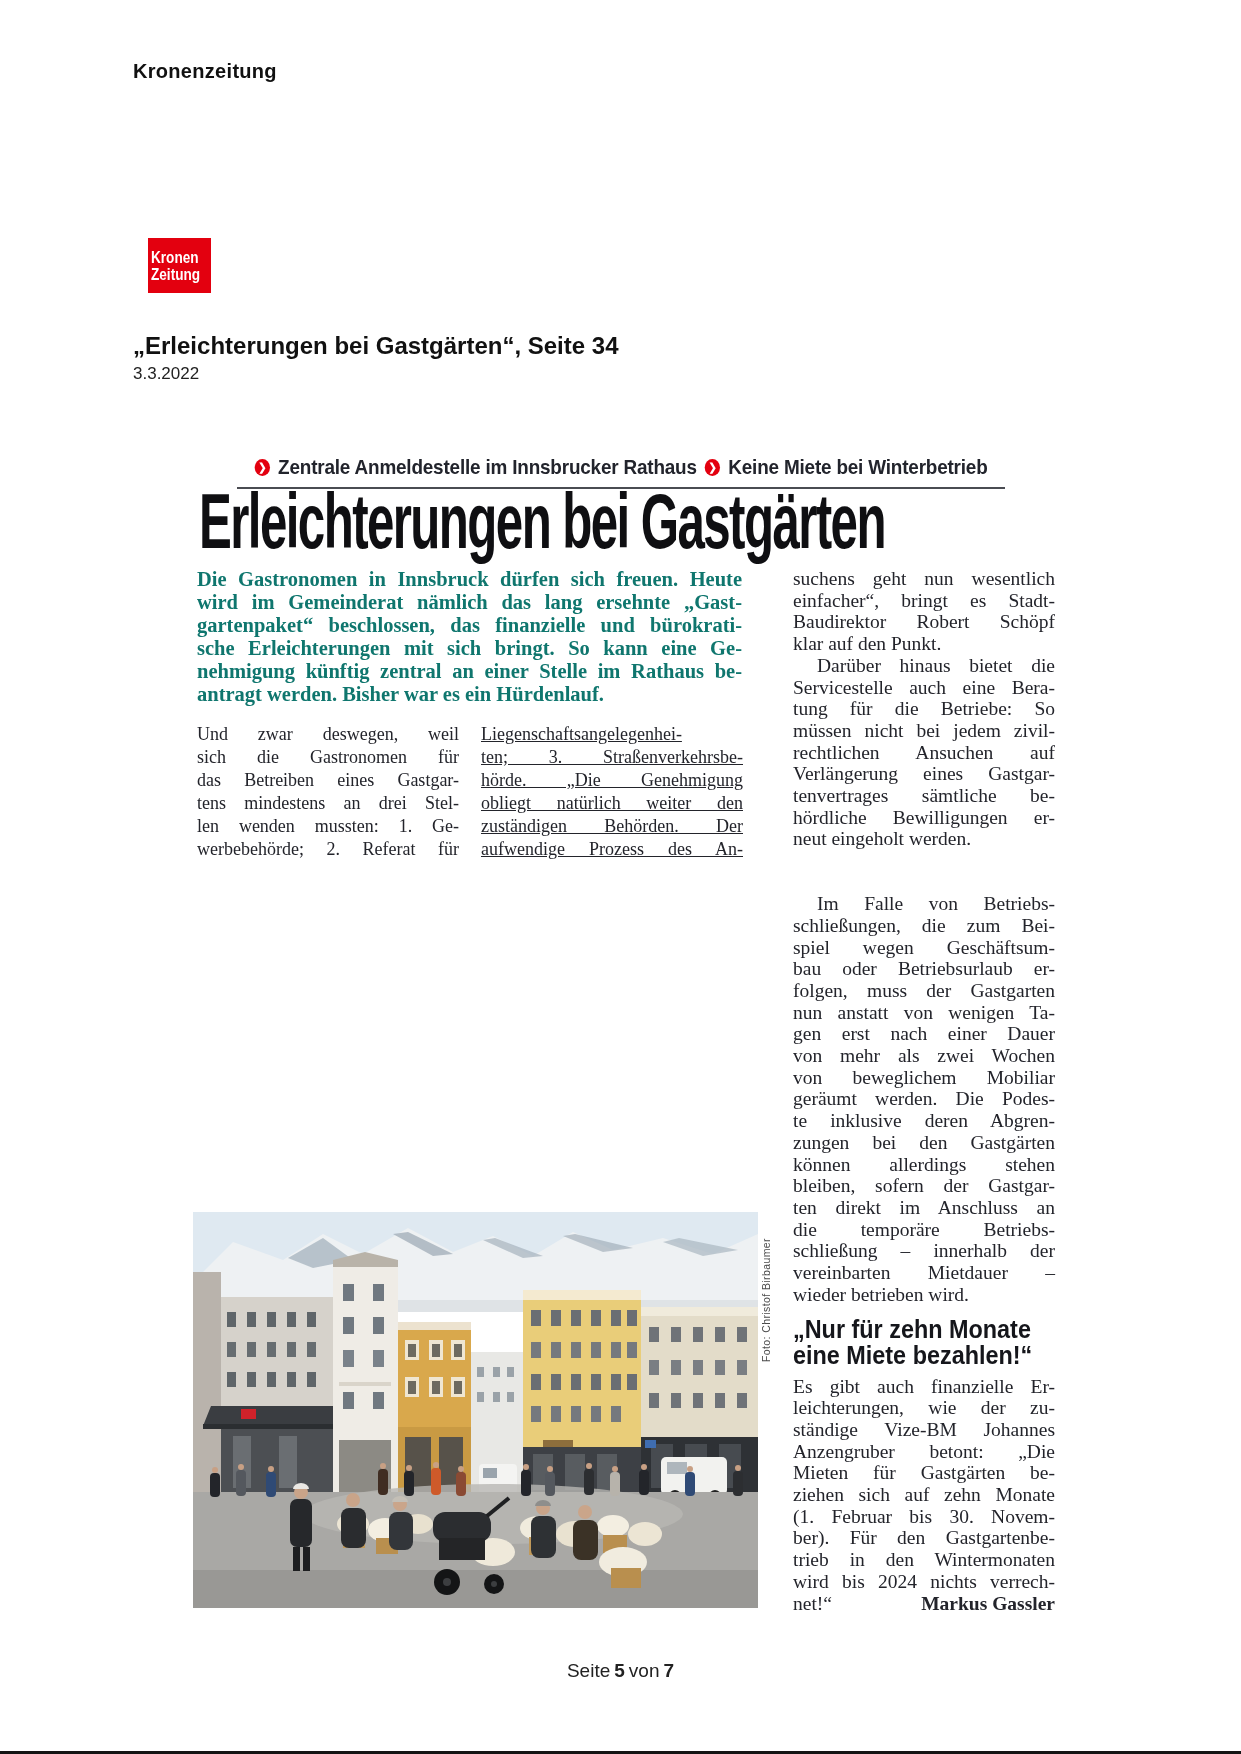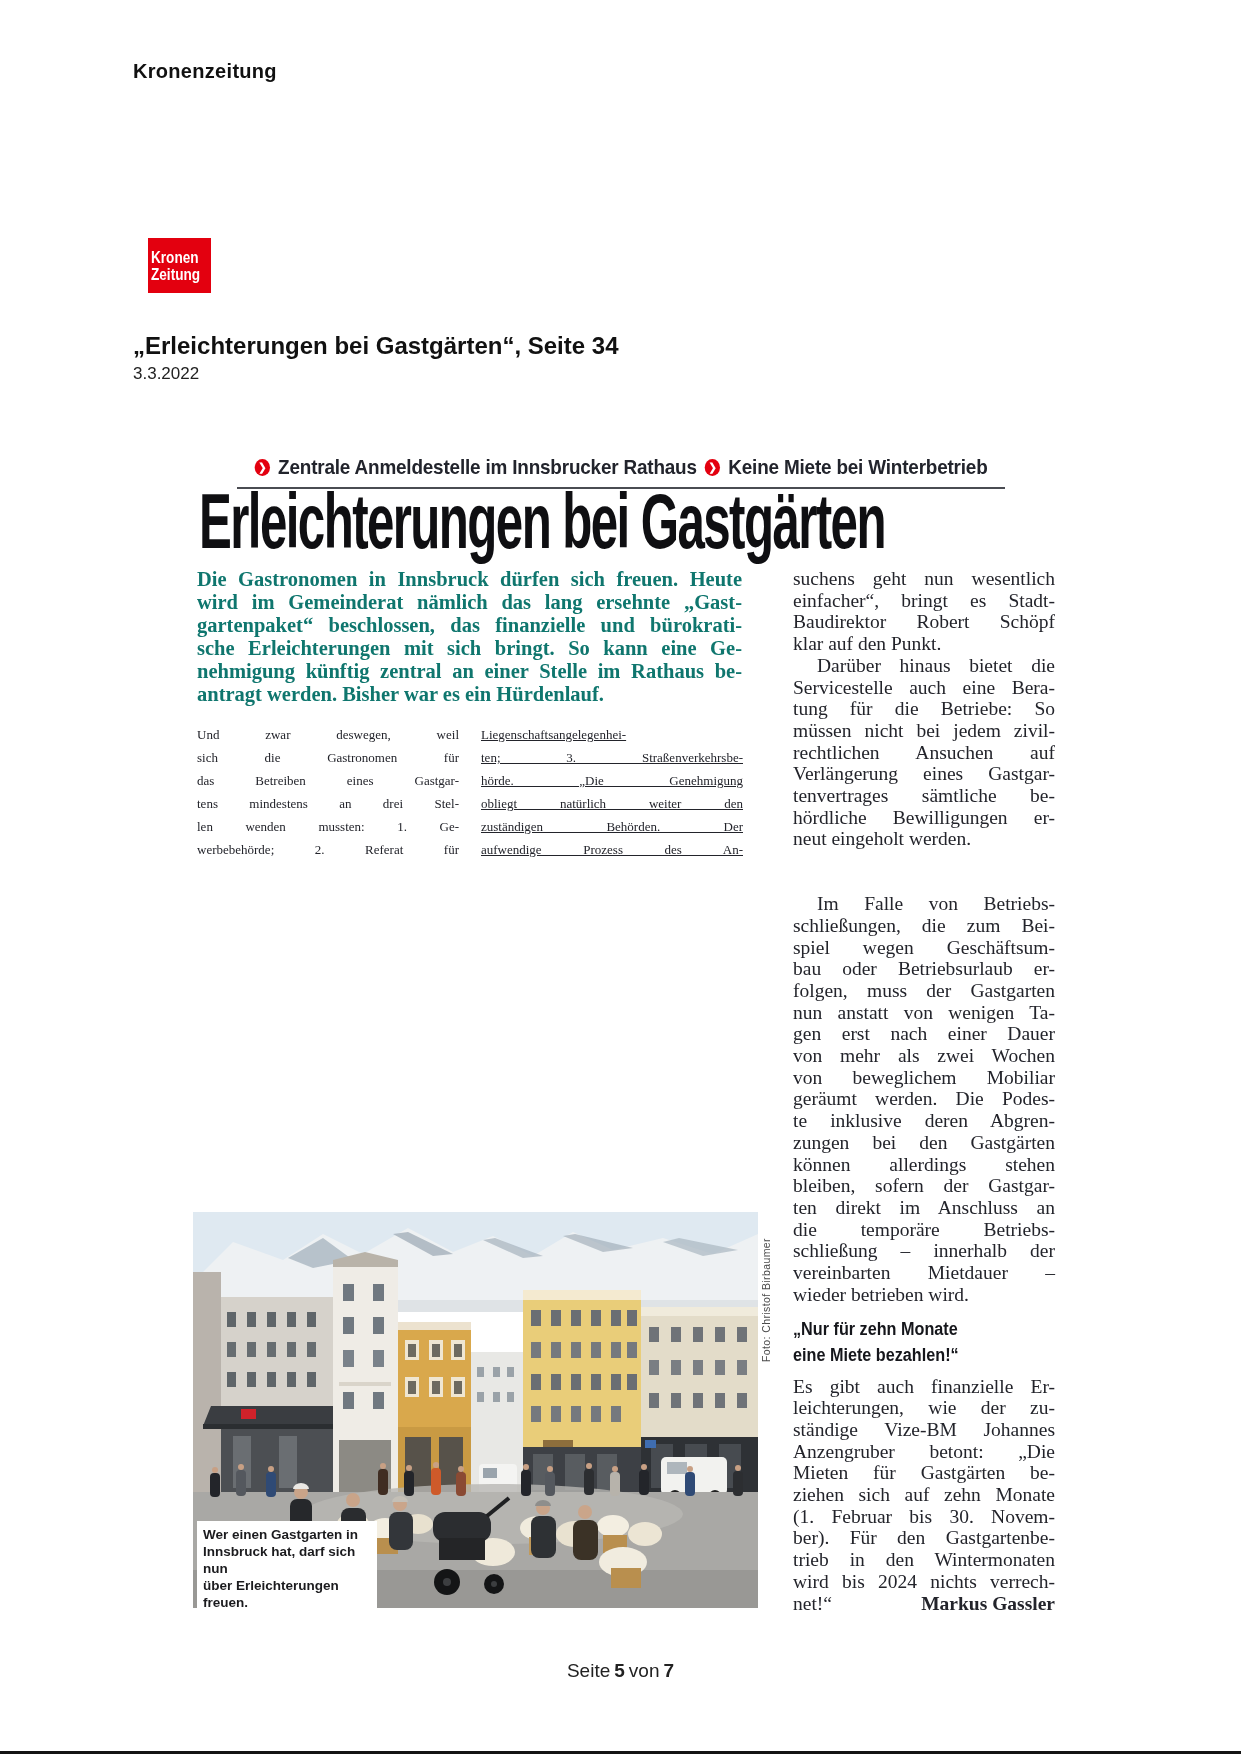--- a/index.html
+++ b/index.html
@@ -44,33 +44,33 @@
     position:absolute; left:2px; top:26px; white-space:nowrap;
     font-weight:bold; font-size:77px; line-height:80px; color:#0f0f12;
     transform:scaleX(0.64); transform-origin:0 0; letter-spacing:-2.5px;
   }
   .lead {
     position:absolute; left:0; top:113px; width:545px;
     font-family:"Liberation Serif", serif; font-size:20.5px; font-weight:bold; line-height:23px; color:#0f766e;
   }
   .col {
     position:absolute; width:262px; font-family:"Liberation Serif", serif;
-    font-size:13px; line-height:23px; color:#23242b;
+    font-size:18px; line-height:23px; color:#23242b;
   }
   #col1 { left:0; top:268px; }
   #col2 { left:284px; top:268px;text-decoration:underline; }
   .col3 {
     position:absolute; left:596px; top:113px; width:262px;
     font-family:"Liberation Serif", serif; font-size:19.5px; line-height:21.7px; color:#23242b;
   }
   .para { margin:0; }
   #para3 { margin-top:43px; }
   .subhead {
     margin-top:10px; font-family:"Liberation Sans", sans-serif; font-weight:bold;
-    font-size:18px; line-height:26px; color:#15161b;
+    font-size:26px; line-height:26px; color:#15161b;
   }
   .subhead div { transform:scaleX(0.9); transform-origin:0 50%; white-space:nowrap; }
   #para4 { margin-top:8px; }
   .byline-row { display:flex; justify-content:space-between; align-items:baseline;text-align:right; }
   .byline { font-weight:bold; }
 
   .tline { text-align:justify; text-align-last:justify; }
   .tline-last { text-align-last:left; }
   .all-just .tline-last { text-align-last:justify; }
   .ind .tline-first { text-indent:24px; }
@@ -425,25 +425,20 @@
             <circle cx="301" cy="372" r="3" fill="#3c3e40"></circle>
           <circle cx="350" cy="296" r="7" fill="#c9a489"></circle>
           <path d="M342,294 a8,6 0 0 1 16,0 z" fill="#8e8e8c"></path>
           <rect x="338" y="304" width="25" height="42" rx="8" fill="#2e3134"></rect>
           <circle cx="392" cy="300" r="7" fill="#caa58a"></circle>
           <rect x="380" y="308" width="25" height="40" rx="8" fill="#3b3226"></rect>
         </g>
       </svg>
     </div>
     <div class="photo-credit">Foto: Christof Birbaumer</div>
-    <div class="photo-caption">
-        <div class="tline tline-first">Wer einen Gastgarten in</div>
-        <div class="tline">Innsbruck hat, darf sich nun</div>
-        <div class="tline tline-last">über Erleichterungen freuen.</div>
-      </div>
 
   </div>
 
   <div class="footer">
     <span>Seite</span><span class="b">5</span><span>von</span><span class="b">7</span>
   </div>
 
   <div class="bottom-edge"></div>
 </div>
 

